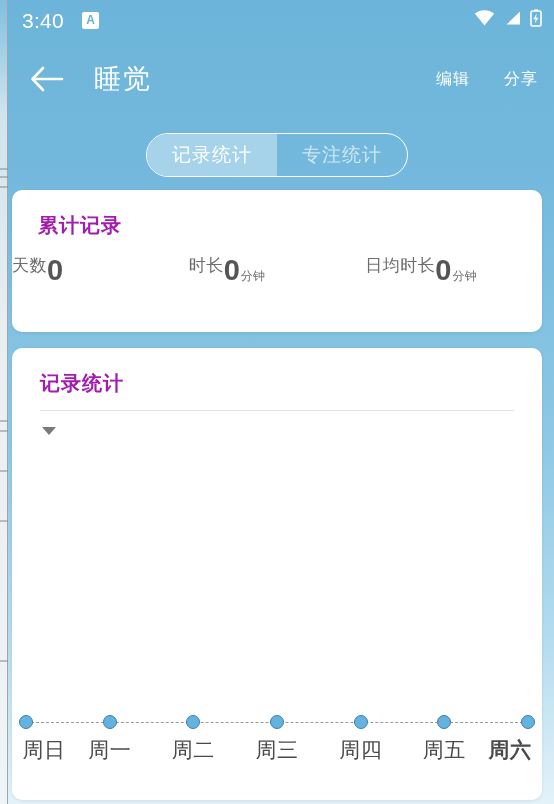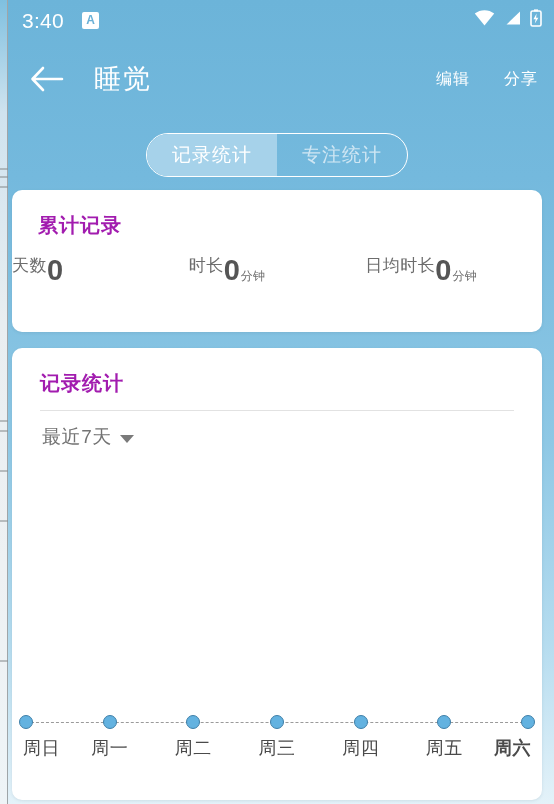--- a/index.html
+++ b/index.html
@@ -121,21 +121,21 @@
   .chart-dot {
     position:absolute; top:3px; width:14px; height:14px; margin-left:-7px;
     border-radius:50%; background:#63b2e0; border:1.6px solid #3f7fa8;
     box-sizing:border-box;
   }
   #chart-labels {
     position:relative; width:100%; height:30px; margin-top:2px;
   }
   .chart-label {
     position:absolute; top:0; transform:translateX(-50%);
-    font-size:18px; color:#4a4a4a; letter-spacing:.5px; white-space:nowrap;
+    font-size:21px; color:#4a4a4a; letter-spacing:.5px; white-space:nowrap;
   }
 </style>
 </head>
 <body>
 
 <div id="screen">
 
   <div id="edge-sliver">
     <div class="frag" style="top:168px"></div>
     <div class="frag" style="top:176px"></div>
@@ -213,21 +213,20 @@
           <span class="stat-unit">分钟</span>
         </div>
       </div>
     </div>
   </div>
 
   <div class="card" id="card-todo">
     <div class="card-title" id="todo-title">记录统计</div>
     <div id="todo-divider"></div>
     <div id="range-selector">
-      <span id="range-label">最近7天</span>
       <span id="range-caret"></span>
     </div>
 
     <div id="chart">
       <div id="chart-plot">
         <div id="chart-axis-line" style="border-top-style: dashed; border-top-color: rgb(154, 154, 154);"></div>
         <div id="chart-dots">
             <div class="chart-dot" title="周日: 0" style="left: 0%; background: rgb(99, 178, 224); border-color: rgb(63, 127, 168);"></div>
             <div class="chart-dot" title="周一: 0" style="left: 16.6667%; background: rgb(99, 178, 224); border-color: rgb(63, 127, 168);"></div>
             <div class="chart-dot" title="周二: 0" style="left: 33.3333%; background: rgb(99, 178, 224); border-color: rgb(63, 127, 168);"></div>

